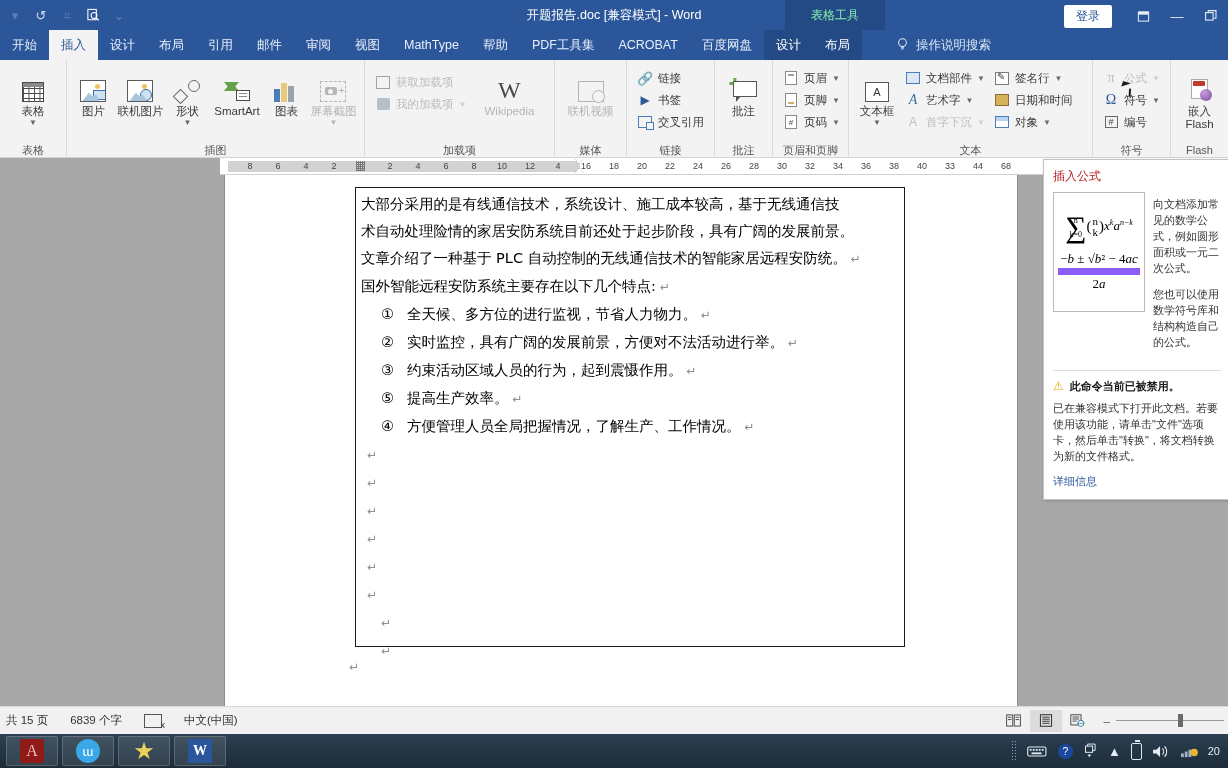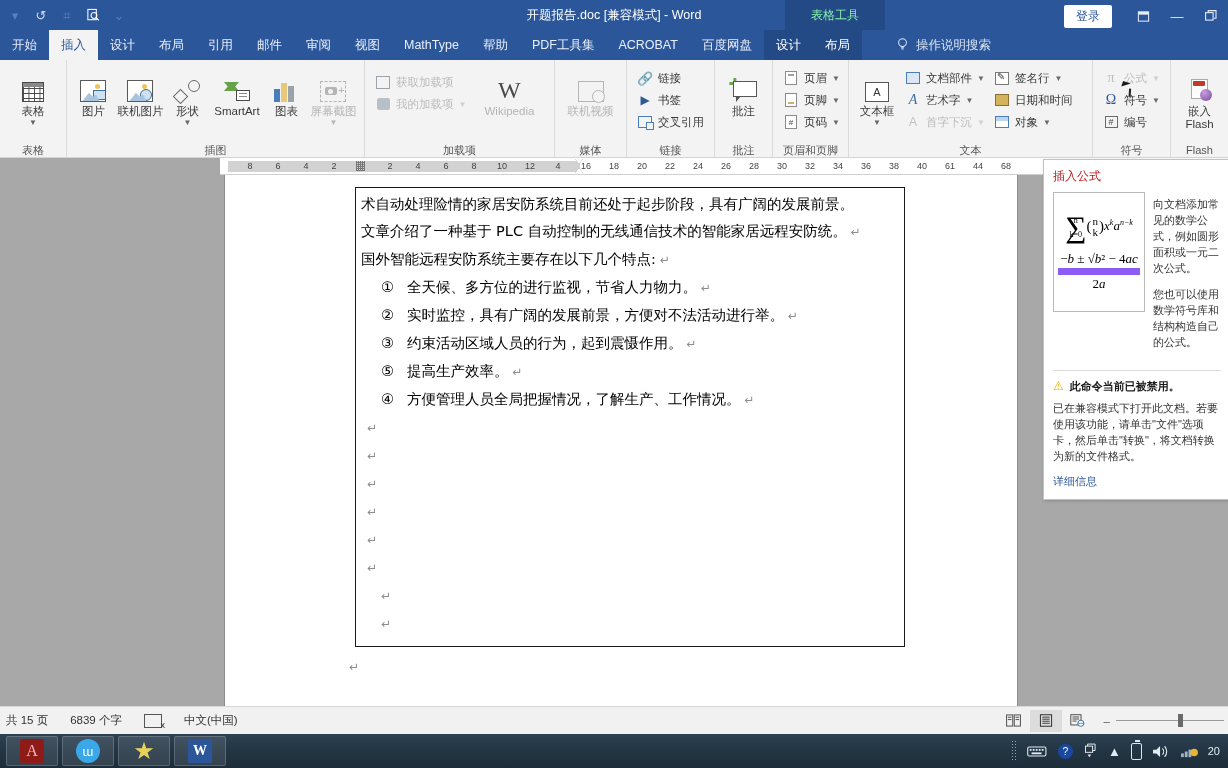--- a/index.html
+++ b/index.html
@@ -670,32 +670,33 @@
       <span class="rnum" style="left:478px;">24</span>
       <span class="rnum" style="left:506px;">26</span>
       <span class="rnum" style="left:534px;">28</span>
       <span class="rnum" style="left:562px;">30</span>
       <span class="rnum" style="left:590px;">32</span>
       <span class="rnum" style="left:618px;">34</span>
       <span class="rnum" style="left:646px;">36</span>
       <span class="rnum" style="left:674px;">38</span>
       <div class="tabstop" style="left:893px;"></div>
       <span class="rnum" style="left:702px;">40</span>
-      <span class="rnum" style="left:730px;">61</span>
+      <span class="rnum" style="left:730px;">33</span>
       <span class="rnum" style="left:758px;">44</span>
       <span class="rnum" style="left:786px;">68</span>
       <div class="indent-marker im-top"></div>
       <div class="indent-marker im-bot"></div>
       <div class="indent-marker im-right"></div>
     </div>
 
     <div class="page-canvas">
       <div class="page">
         <div class="textframe"></div>
         <div class="doctext">
+          <p><span>大部分采用的是有线通信技术，系统设计、施工成本较高，基于无线通信技</span></p>
           <p><span>术自动处理险情的家居安防系统目前还处于起步阶段，具有广阔的发展前景。</span></p>
           <p><span>文章介绍了一种基于 PLC 自动控制的无线通信技术的智能家居远程安防统。</span><span class="pilcrow"> ↵</span></p>
           <p><span>国外智能远程安防系统主要存在以下几个特点:</span><span class="pilcrow"> ↵</span></p>
 
           <p class="listline"><span class="circnum">①</span><span>全天候、多方位的进行监视，节省人力物力。</span><span class="pilcrow"> ↵</span></p>
           <p class="listline"><span class="circnum">②</span><span>实时监控，具有广阔的发展前景，方便对不法活动进行举。</span><span class="pilcrow"> ↵</span></p>
           <p class="listline"><span class="circnum">③</span><span>约束活动区域人员的行为，起到震慑作用。</span><span class="pilcrow"> ↵</span></p>
           <p class="listline"><span class="circnum">⑤</span><span>提高生产效率。</span><span class="pilcrow"> ↵</span></p>
           <p class="listline"><span class="circnum">④</span><span>方便管理人员全局把握情况，了解生产、工作情况。</span><span class="pilcrow"> ↵</span></p>
 

